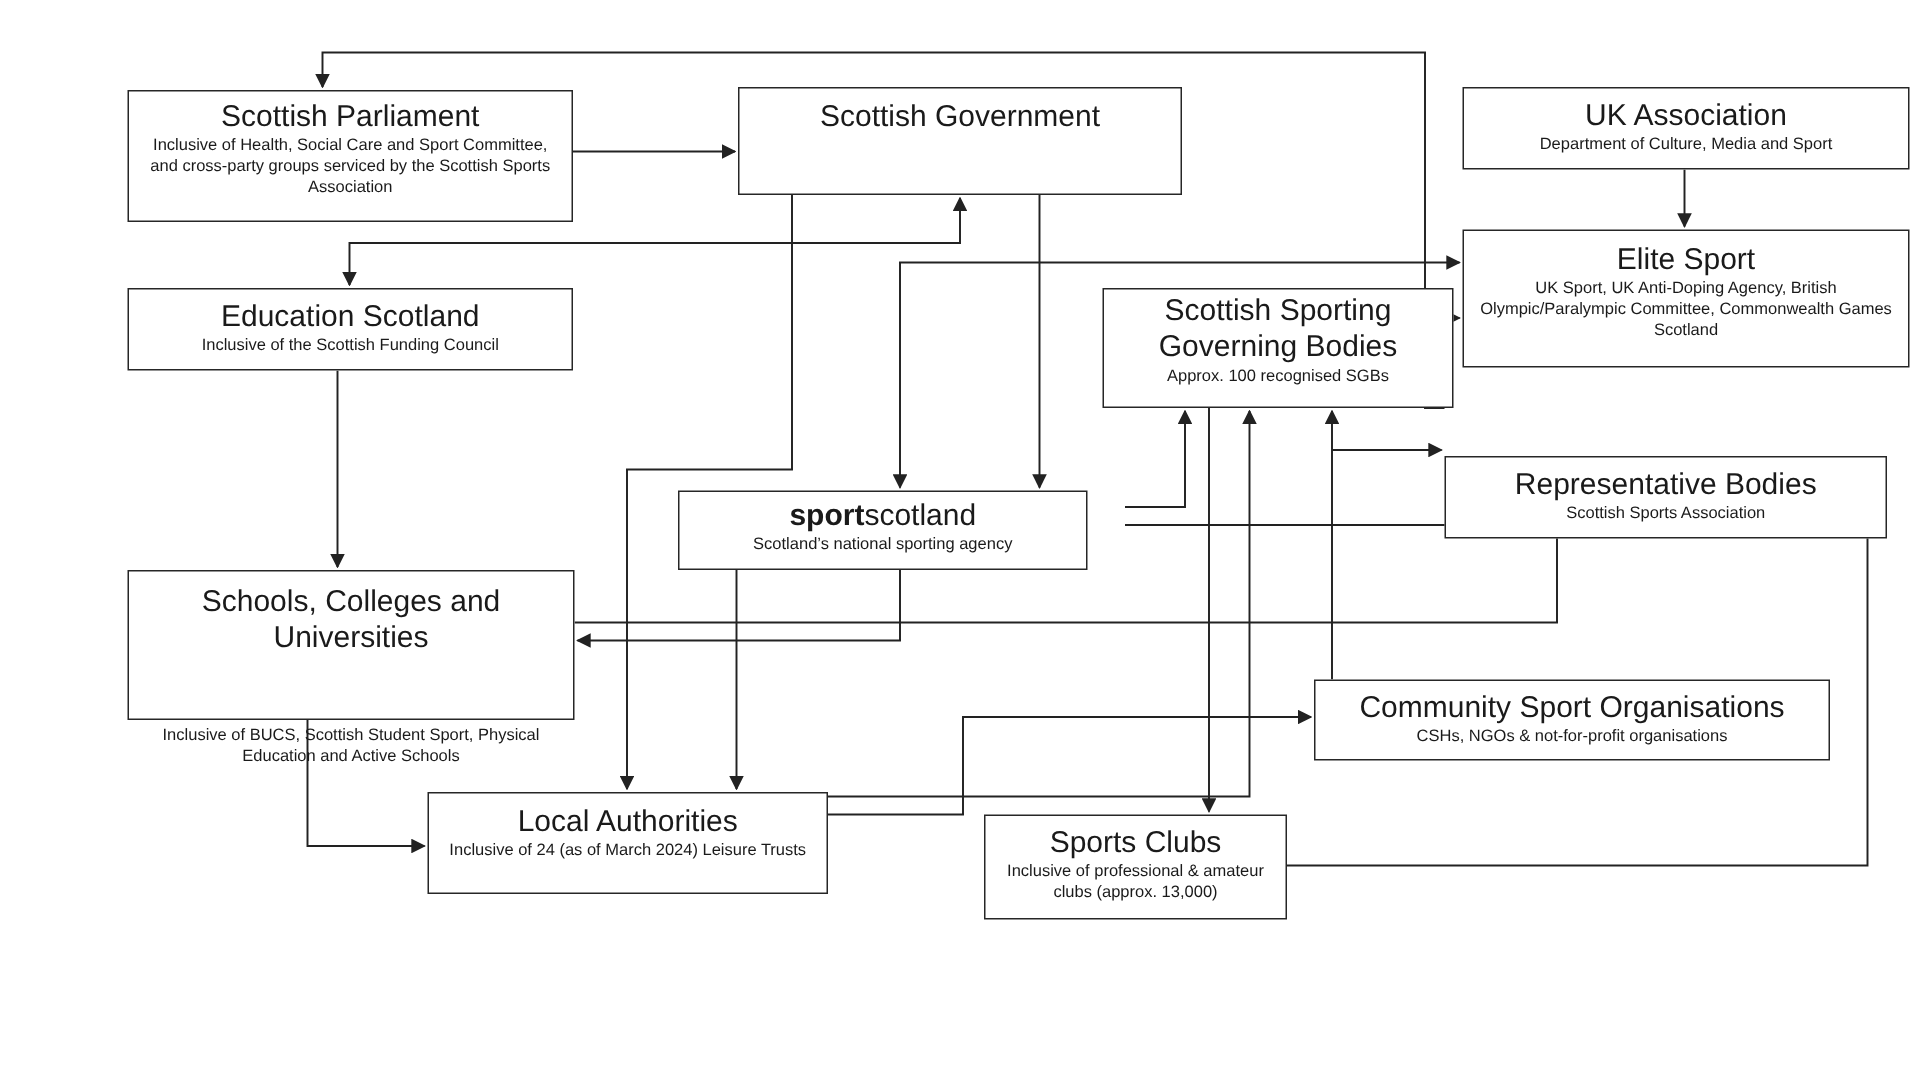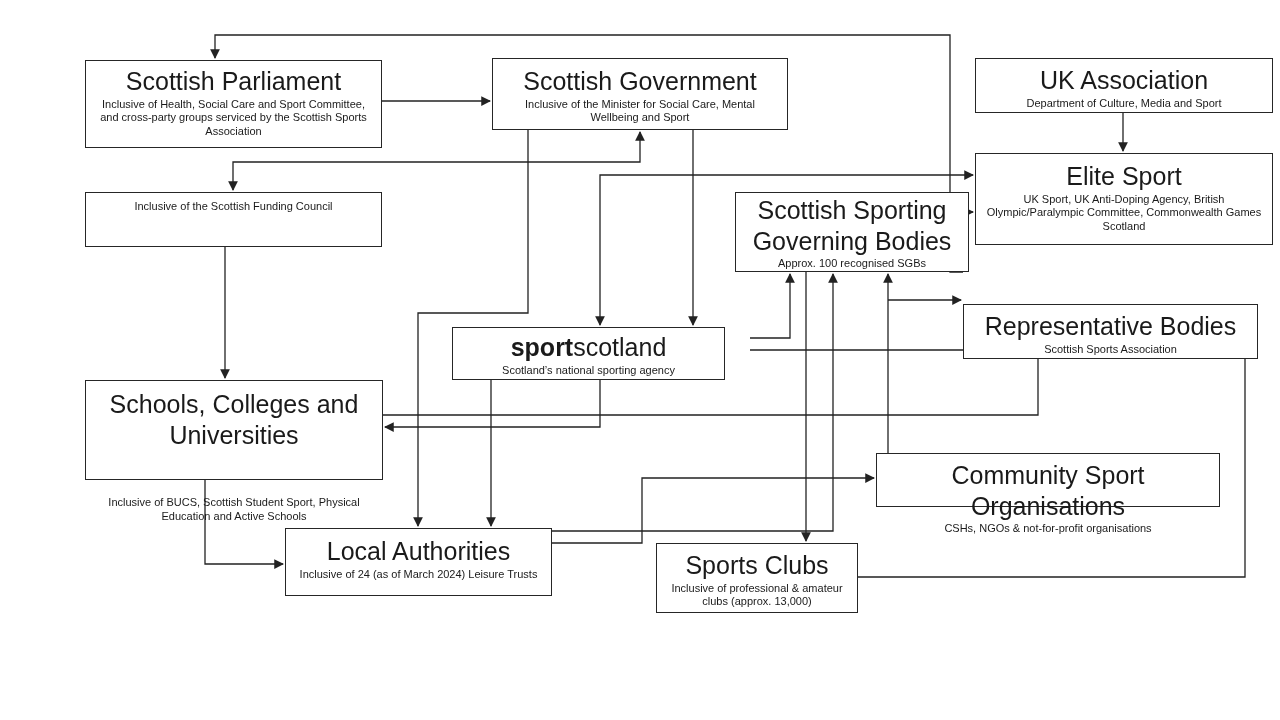--- a/index.html
+++ b/index.html
@@ -5,21 +5,21 @@
   html,body{margin:0;padding:0;background:#ffffff;}
   #canvas{
     position:relative;width:1280px;height:720px;background:#ffffff;overflow:hidden;
     font-family:"Liberation Sans",sans-serif;color:#1a1a1a;
   }
   .node{
     position:absolute;background:#ffffff;border:1.5px solid #262626;
     display:flex;flex-direction:column;align-items:center;justify-content:flex-start;
     text-align:center;box-sizing:border-box;z-index:2;
   }
-  .node-title{font-size:25px;line-height:1.22;white-space:pre-line;}
+  .node-title{font-size:20px;line-height:1.22;white-space:pre-line;}
   .node-sub{font-size:11px;line-height:1.26;margin-top:1px;padding:0 8px;}
   .b{font-weight:bold;}
   #wires{position:absolute;left:0;top:0;width:1280px;height:720px;z-index:1;}
   #wires polyline{fill:none;stroke:#222222;stroke-width:1.3px;}
 </style>
 </head>
 <body>
 
 <div id="canvas">
 
@@ -52,29 +52,29 @@
       <polyline points="858,577 1245,577 1245,317" stroke="#222222" marker-end="url(#arrow)"></polyline>
     </svg>
 
   <div class="node" style="left:85px;top:60px;width:297px;height:88px;padding-top:5px;">
     <div class="node-title">Scottish Parliament</div>
     <div class="node-sub">Inclusive of Health, Social Care and Sport Committee,  and cross-party groups serviced by the Scottish Sports Association</div>
   </div>
 
   <div class="node" style="left:492px;top:58px;width:296px;height:72px;padding-top:7px;">
     <div class="node-title">Scottish Government</div>
-    <div class="node-sub">Inclusive of the Minister for Social Care, Mental Wellbeing and Sport</div>
   </div>
 
   <div class="node" style="left:975px;top:58px;width:298px;height:55px;padding-top:6px;">
     <div class="node-title">UK Association</div>
     <div class="node-sub">Department of Culture, Media and Sport</div>
   </div>
 
   <div class="node" style="left:85px;top:192px;width:297px;height:55px;padding-top:6px;">
+    <div class="node-title">Education Scotland</div>
     <div class="node-sub">Inclusive of the Scottish Funding Council</div>
   </div>
 
   <div class="node" style="left:975px;top:153px;width:298px;height:92px;padding-top:7px;">
     <div class="node-title">Elite Sport</div>
     <div class="node-sub">UK Sport, UK Anti-Doping Agency,  British Olympic/Paralympic Committee, Commonwealth Games Scotland</div>
   </div>
 
   <div class="node" style="left:735px;top:192px;width:234px;height:80px;padding-top:2px;">
     <div class="node-title">Scottish Sporting Governing Bodies</div>

